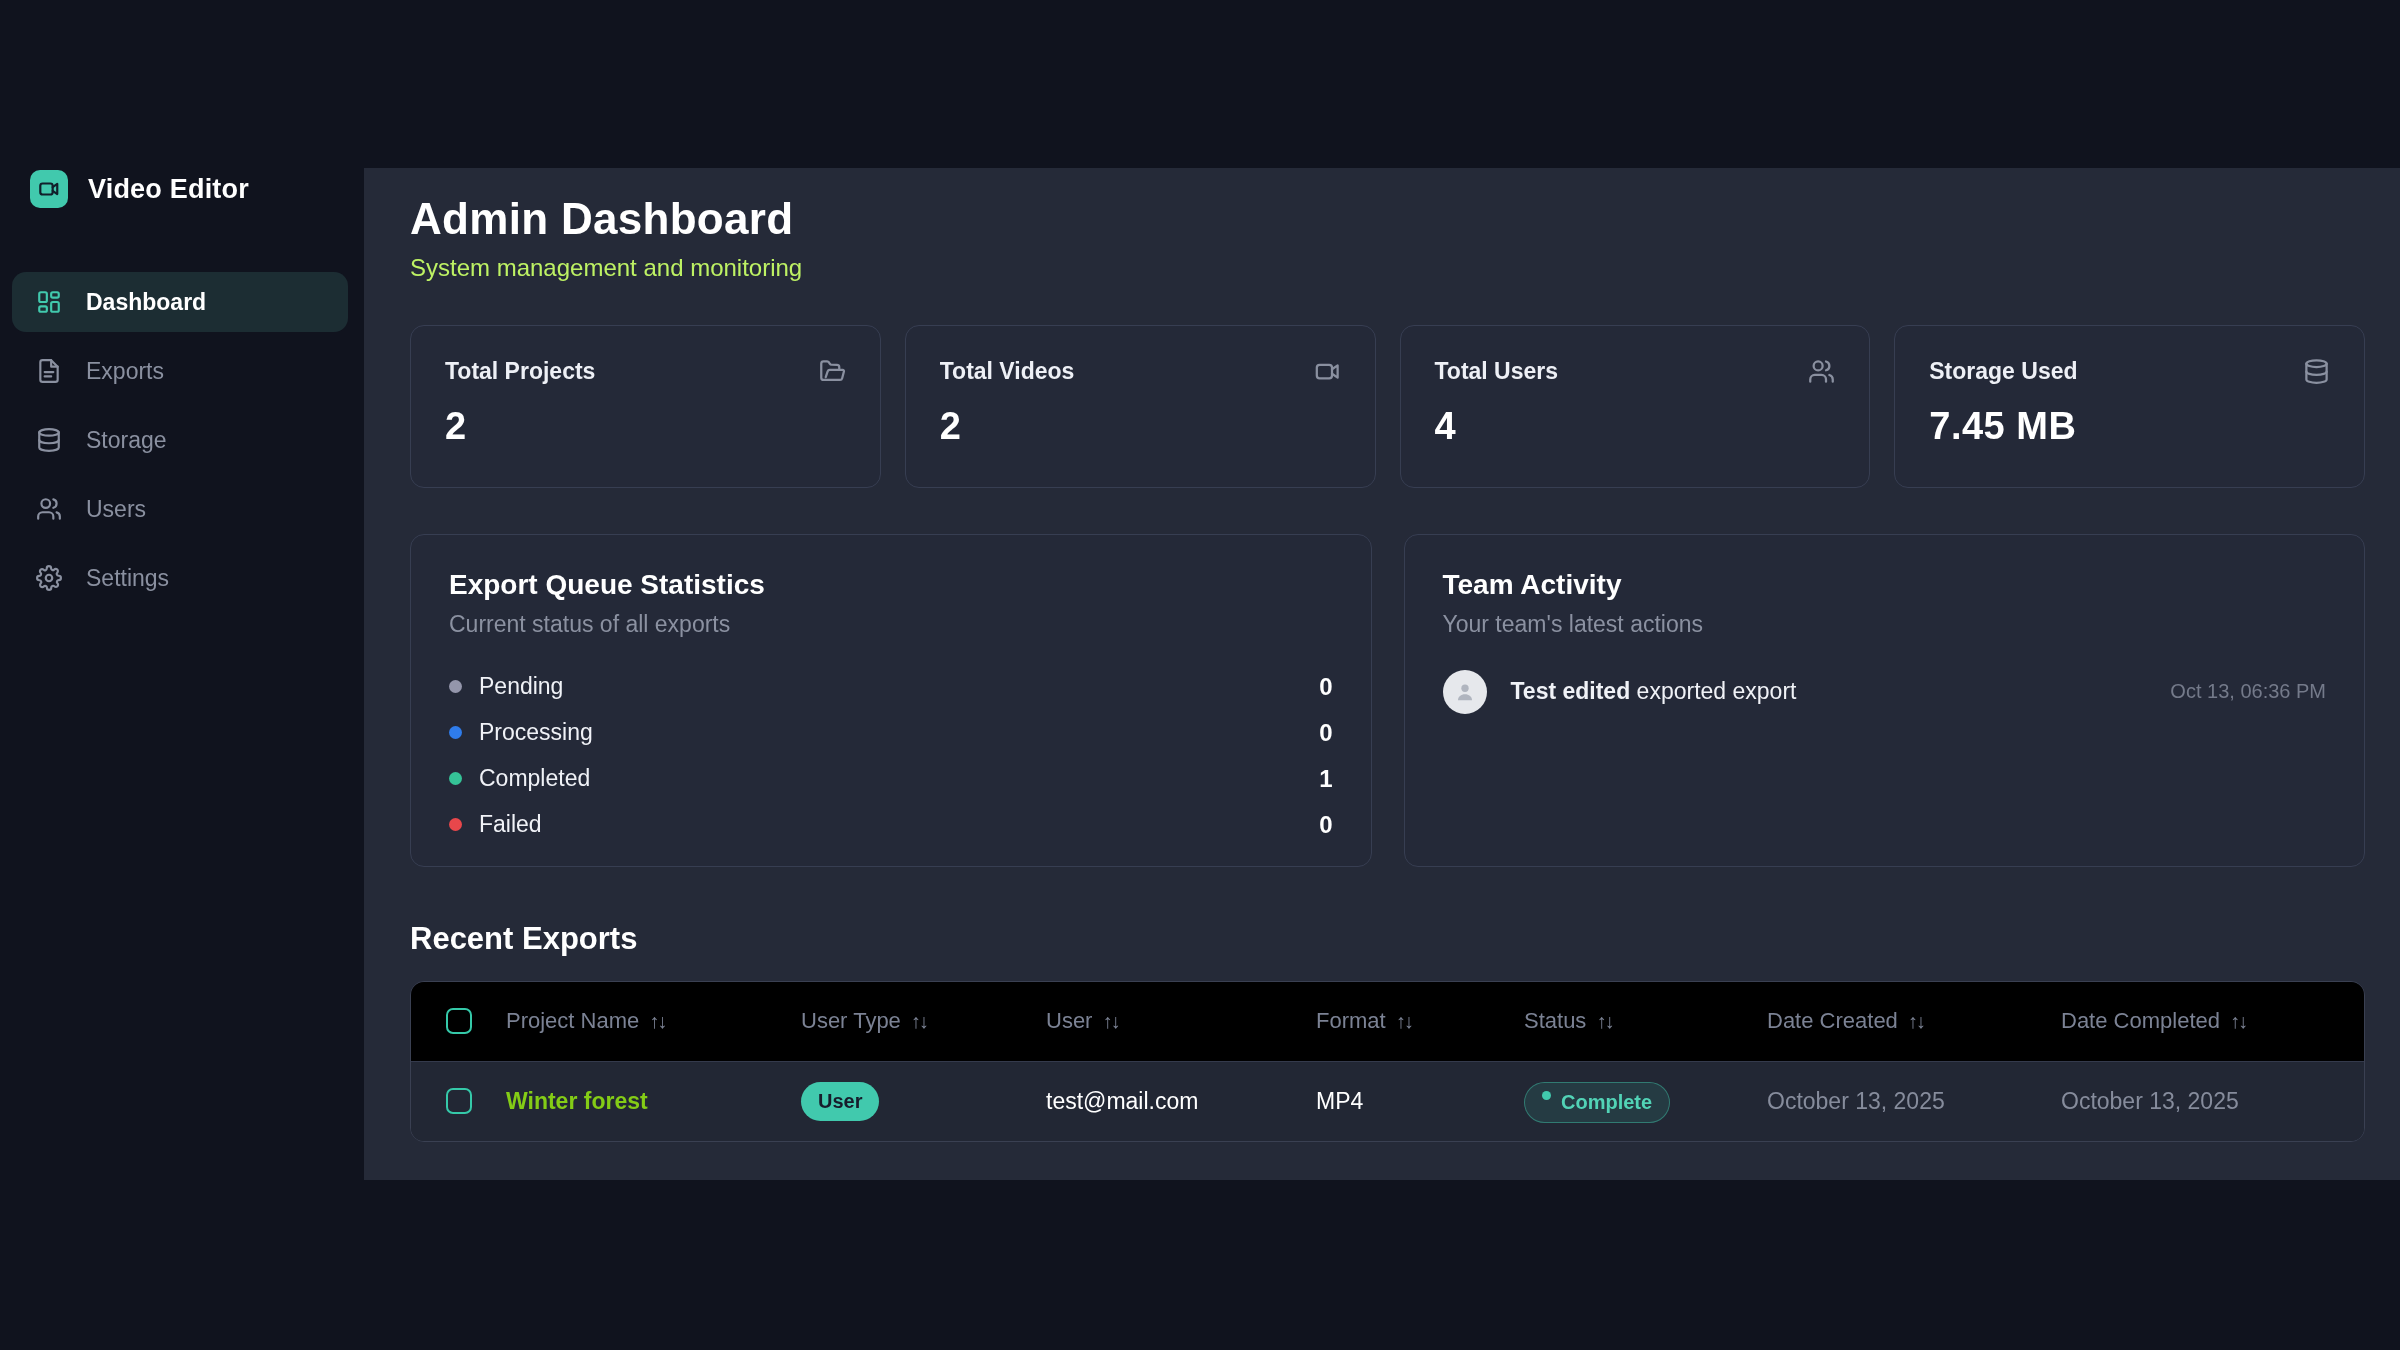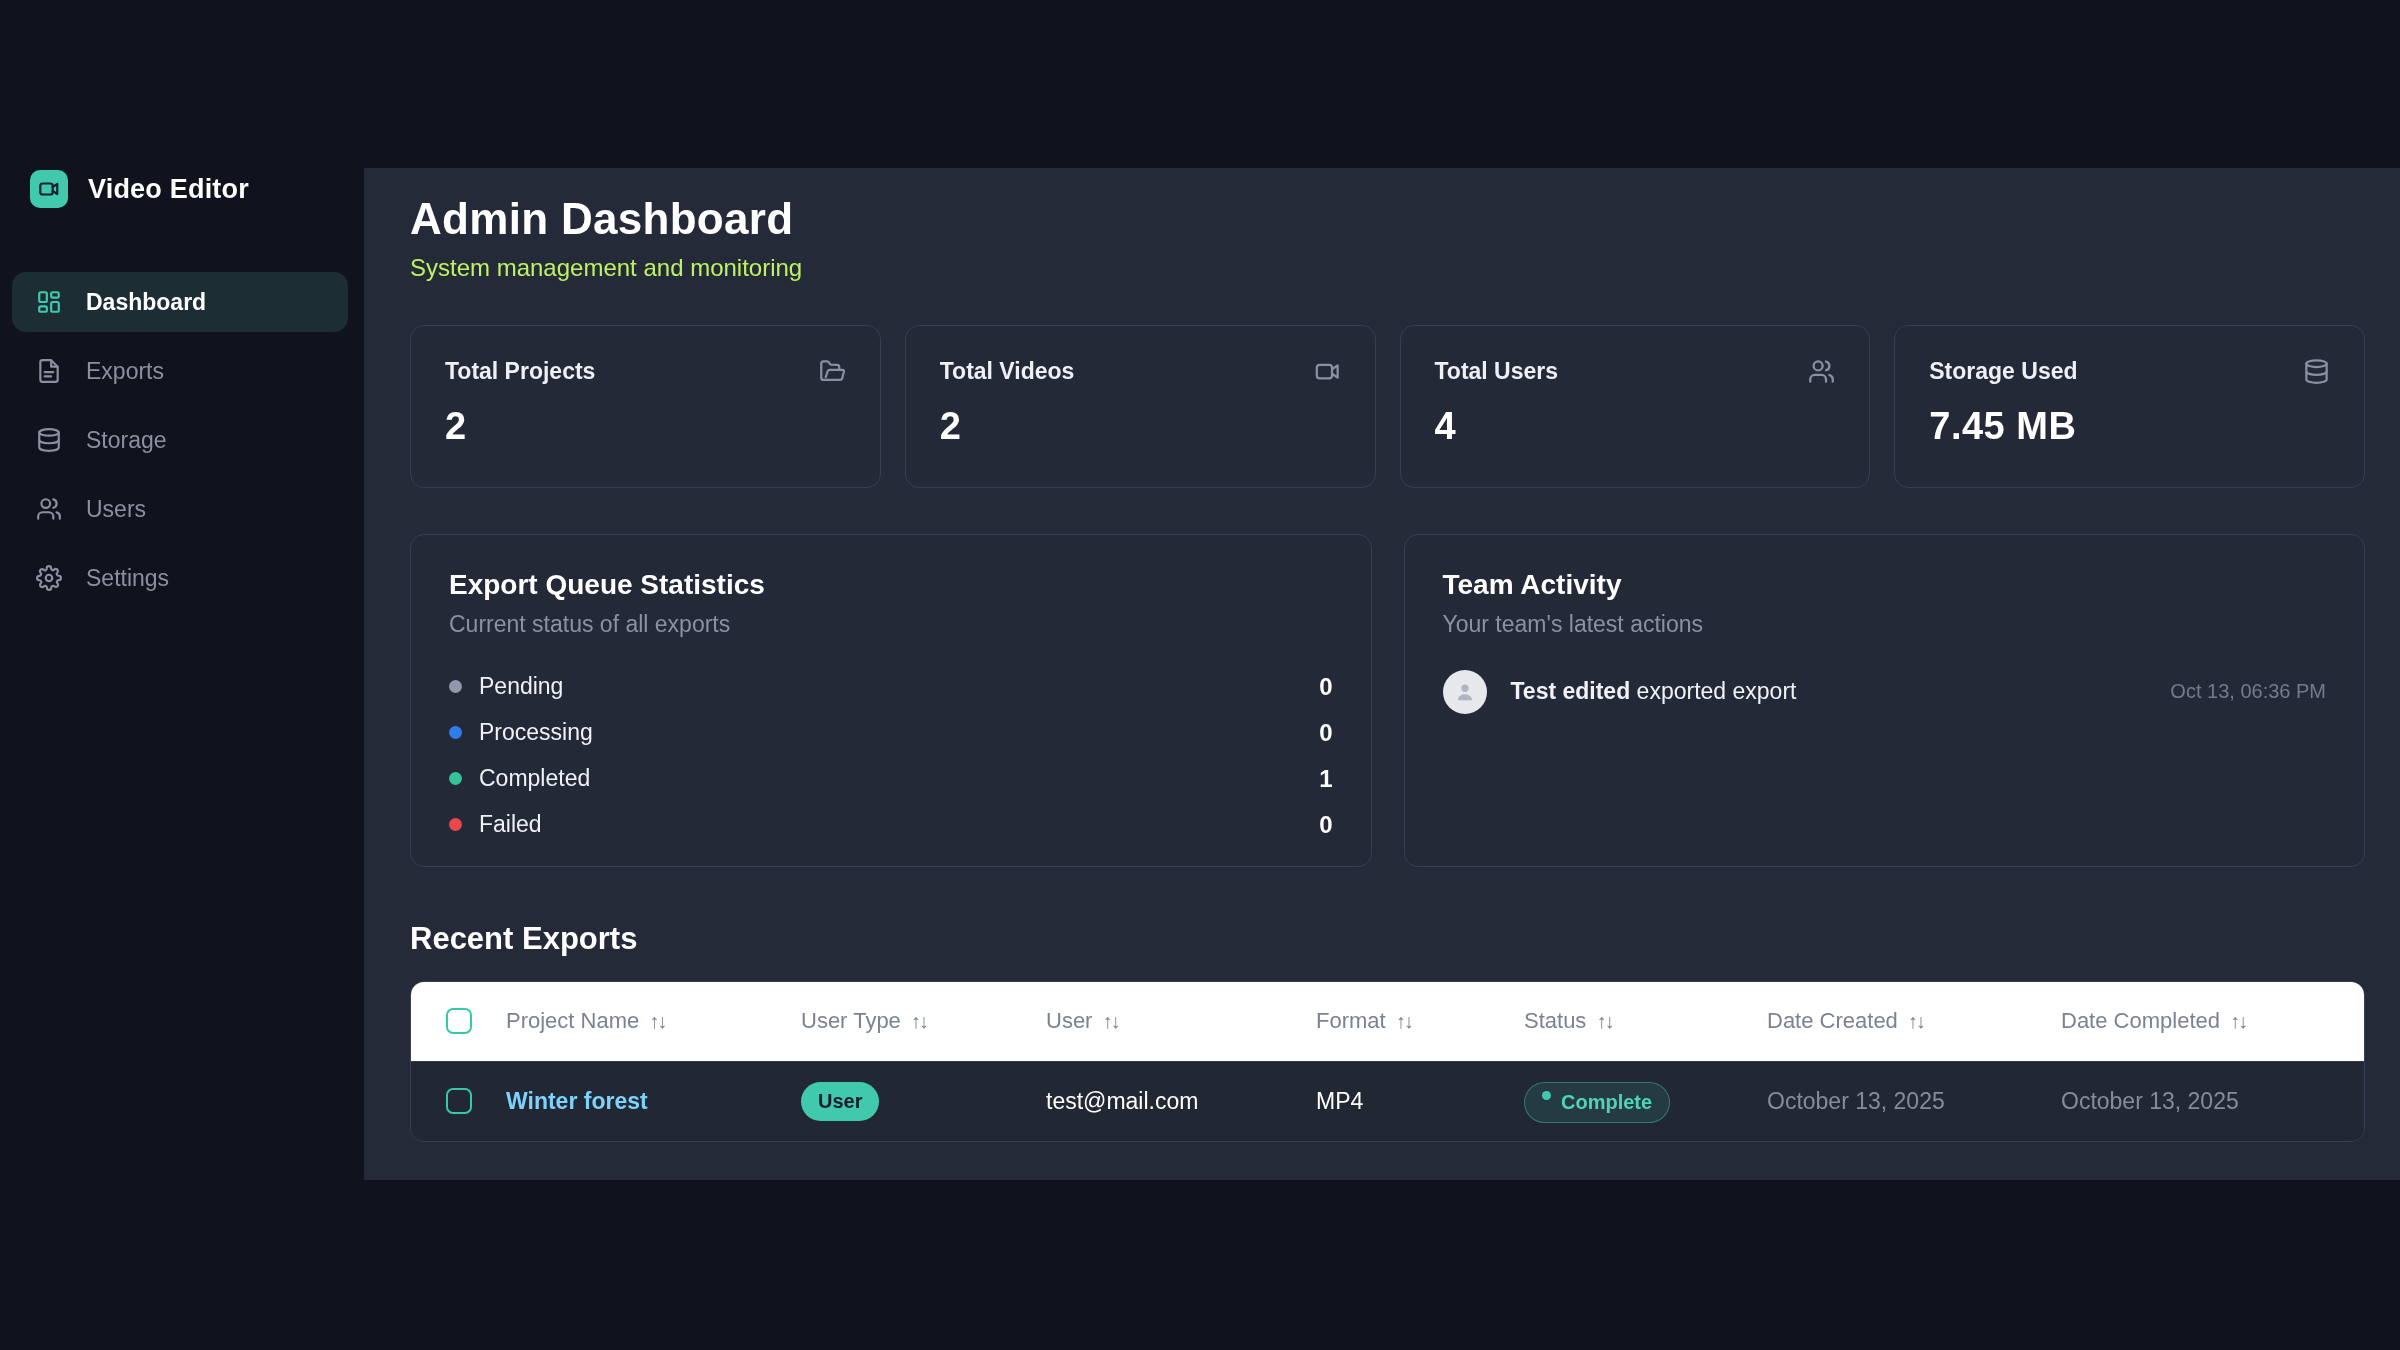--- a/index.html
+++ b/index.html
@@ -44,34 +44,34 @@
   .queue-value { margin-left:auto; font-size:24px; font-weight:bold; color:#ffffff; }
   .activity-row { display:flex; align-items:center; margin-top:32px;justify-content:space-between; }
   .avatar { width:44px; height:44px; border-radius:50%; background:#e6e8ec; display:flex; align-items:center; justify-content:center; flex:0 0 auto; }
   .activity-text { margin-left:24px; font-size:23px; color:#f0f2f7; }
   .activity-text b { font-weight:bold; }
   .activity-time { margin-left:auto; font-size:20px; color:#747a8a; }
   
   .section-title { font-size:31px; font-weight:bold; margin-top:54px; }
   .table-card { margin-top:24px; border:1px solid #3a4052; border-radius:14px; overflow:hidden; background:#222734; }
   .t-row { display:flex; align-items:center; }
-  .t-head { height:80px; background:#ffffff; color:#7b8294; font-size:22px; border-bottom:1px solid #343a4c; }
+  .t-head { height:80px; background:#000000; color:#7b8294; font-size:22px; border-bottom:1px solid #343a4c; }
   .t-data { height:79px; background:#222734; font-size:23px; }
   .col-check { width:95px; display:flex; justify-content:center; }
   .checkbox { width:26px; height:26px; border:2px solid #35c9a9; border-radius:7px; background:transparent; cursor:pointer; }
   .col-project { width:295px; }
   .col-usertype { width:245px; }
   .col-user { width:270px; }
   .col-format { width:208px; }
   .col-status { width:243px; }
   .col-created { width:294px; }
   .col-completed { flex:1; }
   .th { display:flex; align-items:center; gap:10px; cursor:pointer; }
   .sort { font-size:20px; letter-spacing:-2px; color:#7b8294; }
-  .cell-project { font-weight:bold; color:#7dd3fc; }
+  .cell-project { font-weight:bold; color:#84cc16; }
   .badge-user { display:inline-block; background:#41c9ad; color:#171c2b; font-size:20px; font-weight:bold; padding:8px 17px; border-radius:999px; }
   .badge-status { display:inline-flex; align-items:flex-start; gap:10px; background:rgba(65,201,173,0.13); border:1px solid rgba(65,201,173,0.45); color:#52d3b6; font-size:20px; font-weight:bold; padding:8px 17px; border-radius:999px; }
   .badge-status .sdot { width:9px; height:9px; border-radius:50%; background:#41c9ad; }
   .cell-date { color:#868c9c; }
   svg { display:block; }
 </style>
 </head>
 <body>
 
 <aside class="sidebar">

